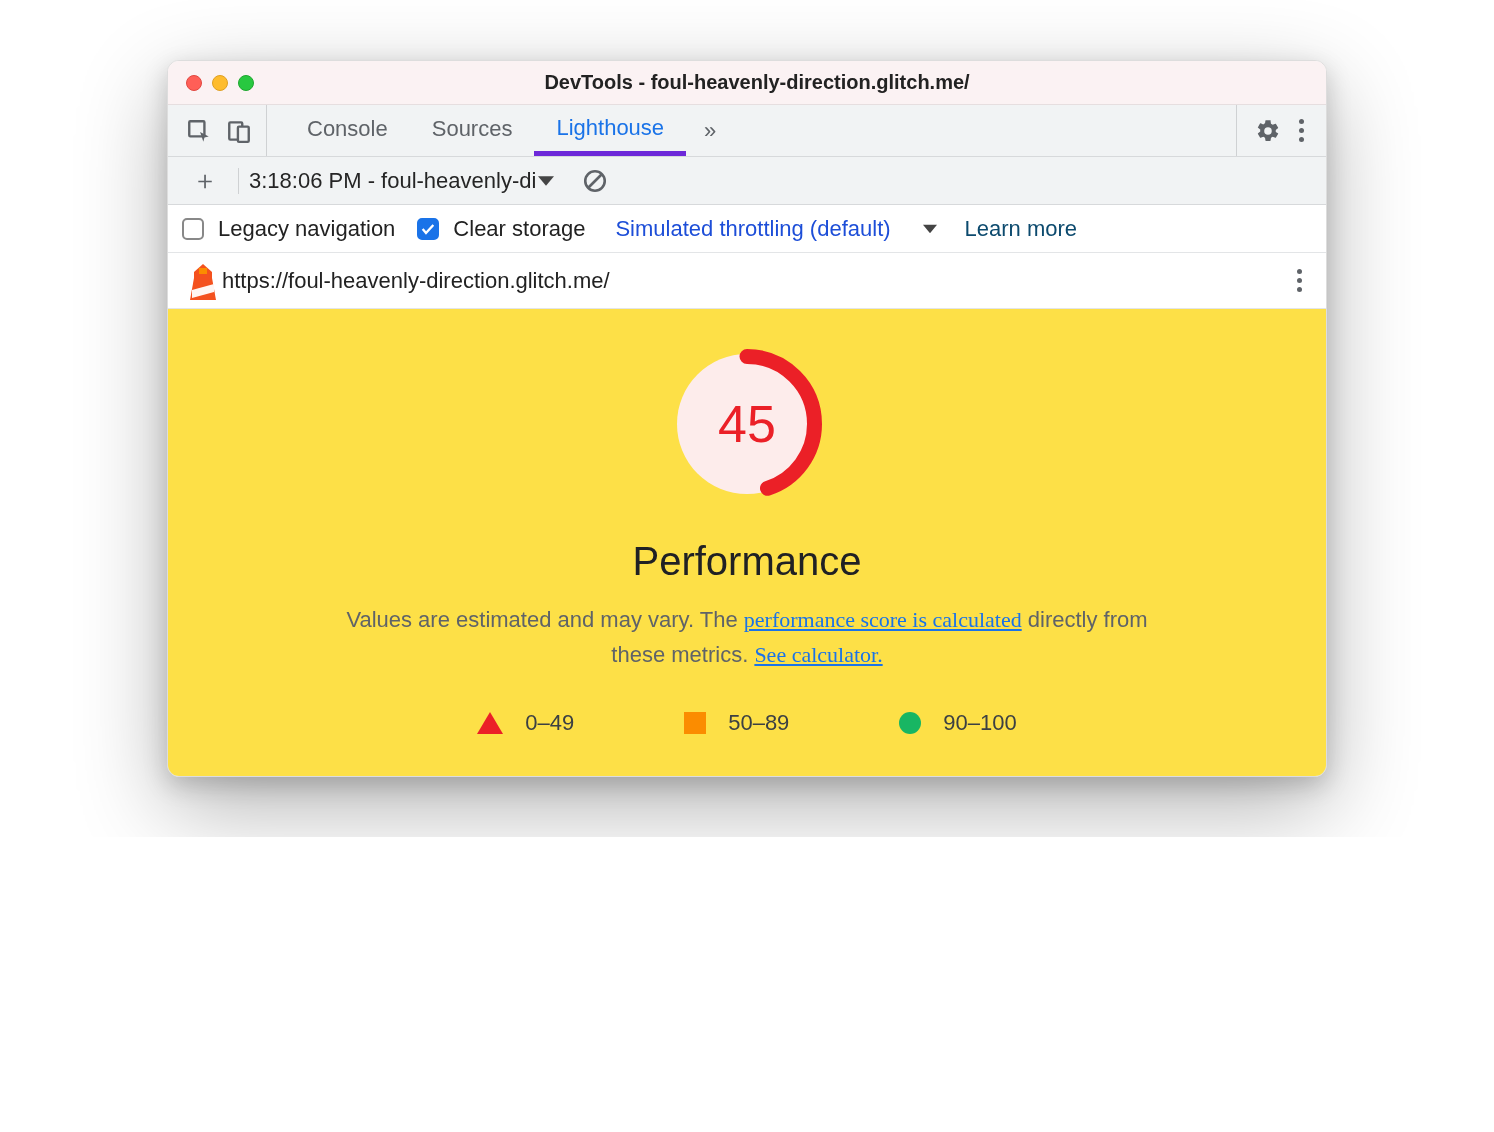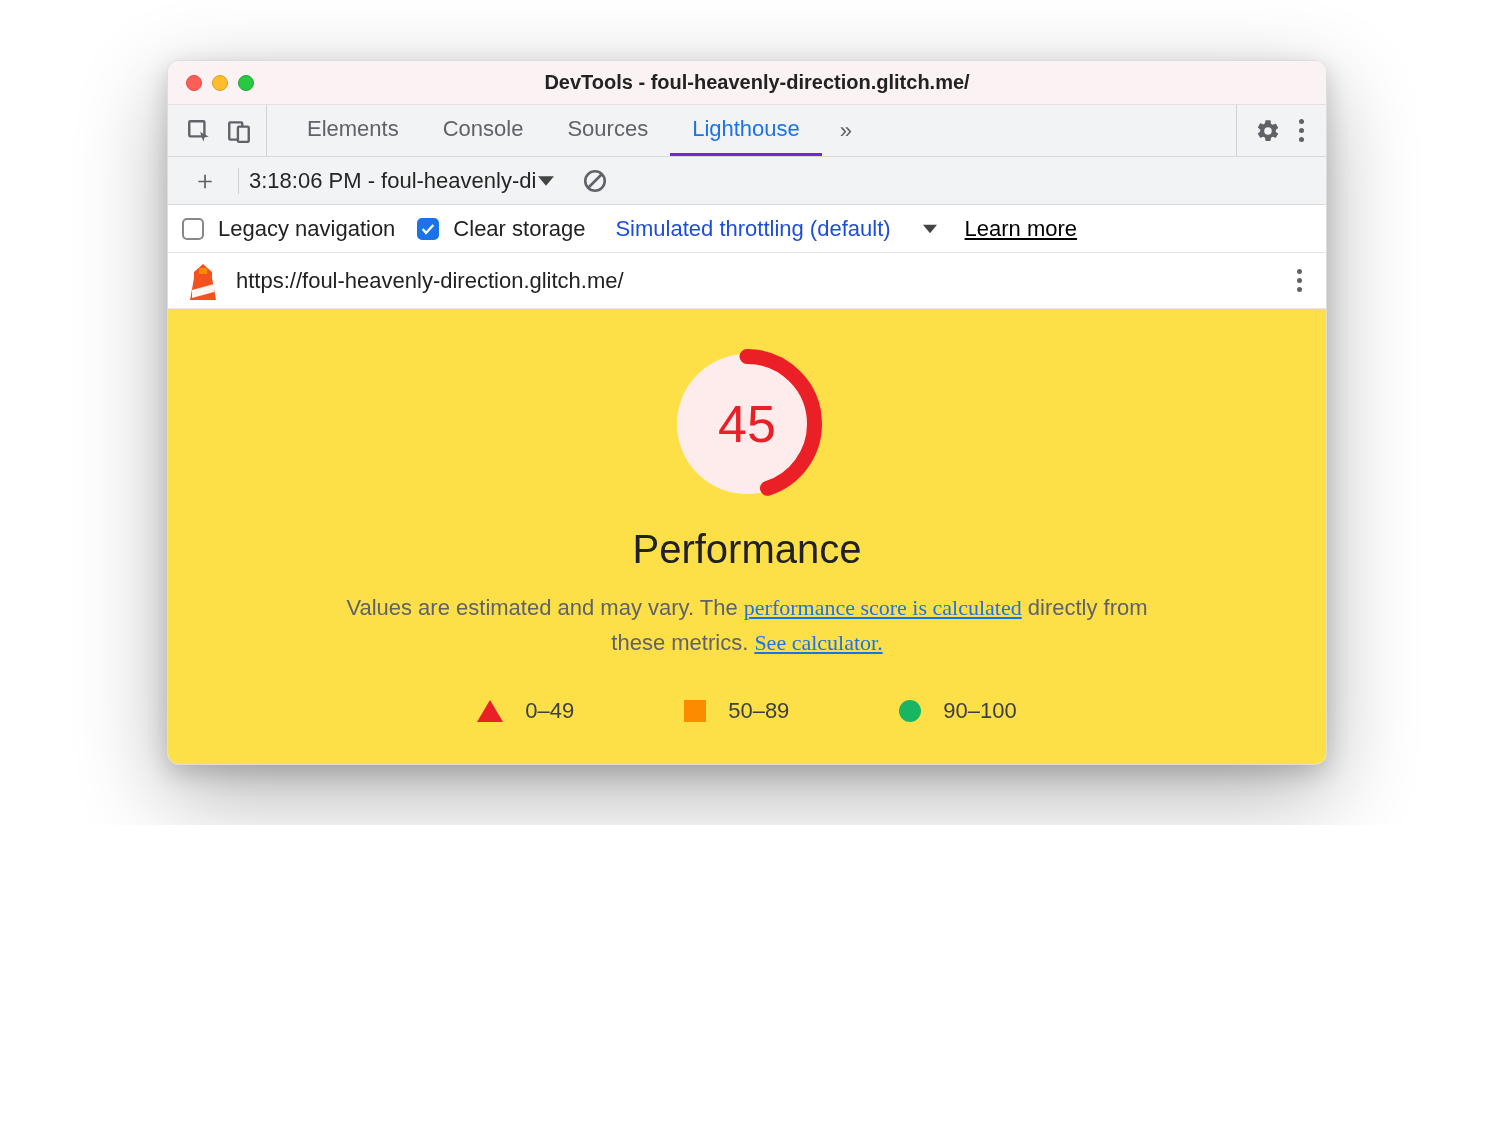--- a/index.html
+++ b/index.html
@@ -81,21 +81,21 @@
     padding: 0 22px;
     display: flex;
     align-items: center;
     font-size: 22px;
     color: #5f6368;
     cursor: pointer;
     border-bottom: 3px solid transparent;
   }
   .tab.active {
     color: #1a73e8;
-    border-bottom: 3px solid #6d28d9;
+    border-bottom: 5px solid #6d28d9;
   }
   .tab-more {
     padding: 0 18px;
     display: flex;
     align-items: center;
     font-size: 22px;
     color: #5f6368;
     cursor: pointer;
   }
   .spacer { flex: 1; }
@@ -172,32 +172,31 @@
   .throttle {
     margin-left: 8px;
     color: #1d4ed8;
   }
   .dd-tri {
     margin: 0 14px 0 18px;
     color: #555;
     cursor: pointer;
   }
   .learn-more {
-    color: #000000;
-    text-decoration: underline;
+    color: #0c4a6e;
     cursor: pointer;
   }
   .urlbar {
     display: flex;
     align-items: center;
     height: 56px;
     background: #fff;
     border-bottom: 1px solid #e3e5e7;
     padding: 0 18px;
-    gap: 16px;
+    gap: 2px;
   }
   .lh-icon {
     width: 34px; height: 38px;
     display: inline-flex;
     align-items: flex-end;
     justify-content: center;
   }
   .url-text {
     font-size: 22px;
     color: #222;
@@ -231,21 +230,21 @@
     top: 0; left: 0; right: 0; bottom: 0;
     display: flex; align-items: center; justify-content: center;
     font-size: 52px;
     font-weight: 400;
     color: #eb2027;
   }
   .perf-title {
     font-size: 40px;
     font-weight: 500;
     color: #202124;
-    margin: 28px 0 18px;
+    margin: 40px 0 18px;
   }
   .perf-desc {
     font-size: 22px;
     color: #5f6368;
     line-height: 1.6;
     max-width: 860px;
     margin: 0 auto;
   }
   .perf-desc a {
     color: #1a73e8;
@@ -307,21 +306,20 @@
         </svg>
       </span>
       <span class="icon-btn">
         <svg width="26" height="26" viewBox="0 0 24 24" fill="none" stroke="currentColor" stroke-width="2.2">
           <rect x="3" y="4" width="12" height="16" rx="1"></rect>
           <rect x="11" y="8" width="10" height="14" rx="1" fill="#f1f3f4"></rect>
         </svg>
       </span>
     </div>
     <div class="tabs">
-      <div class="tab">Elements</div>
       <div class="tab">Console</div>
       <div class="tab">Sources</div>
       <div class="tab active">Lighthouse</div>
       <div class="tab-more">»</div>
     </div>
     <div class="spacer"></div>
     <div class="right-icons">
       <span class="icon-btn">
         <svg width="26" height="26" viewBox="0 0 24 24" fill="currentColor">
           <path d="M19.14,12.94a7.07,7.07,0,0,0,.05-.94,7.07,7.07,0,0,0-.05-.94l2.03-1.58a.5.5,0,0,0,.12-.64l-1.92-3.32a.5.5,0,0,0-.61-.22l-2.39,1a7,7,0,0,0-1.62-.94l-.36-2.54A.5.5,0,0,0,13.9,2H10.1a.5.5,0,0,0-.49.42L9.25,4.96a7,7,0,0,0-1.62.94l-2.39-1a.5.5,0,0,0-.61.22L2.71,8.44a.5.5,0,0,0,.12.64l2.03,1.58a7.07,7.07,0,0,0-.05.94,7.07,7.07,0,0,0,.05.94L2.83,14.12a.5.5,0,0,0-.12.64l1.92,3.32a.5.5,0,0,0,.61.22l2.39-1a7,7,0,0,0,1.62.94l.36,2.54a.5.5,0,0,0,.49.42h3.8a.5.5,0,0,0,.49-.42l.36-2.54a7,7,0,0,0,1.62-.94l2.39,1a.5.5,0,0,0,.61-.22l1.92-3.32a.5.5,0,0,0-.12-.64ZM12,15.5A3.5,3.5,0,1,1,15.5,12,3.5,3.5,0,0,1,12,15.5Z"></path>

